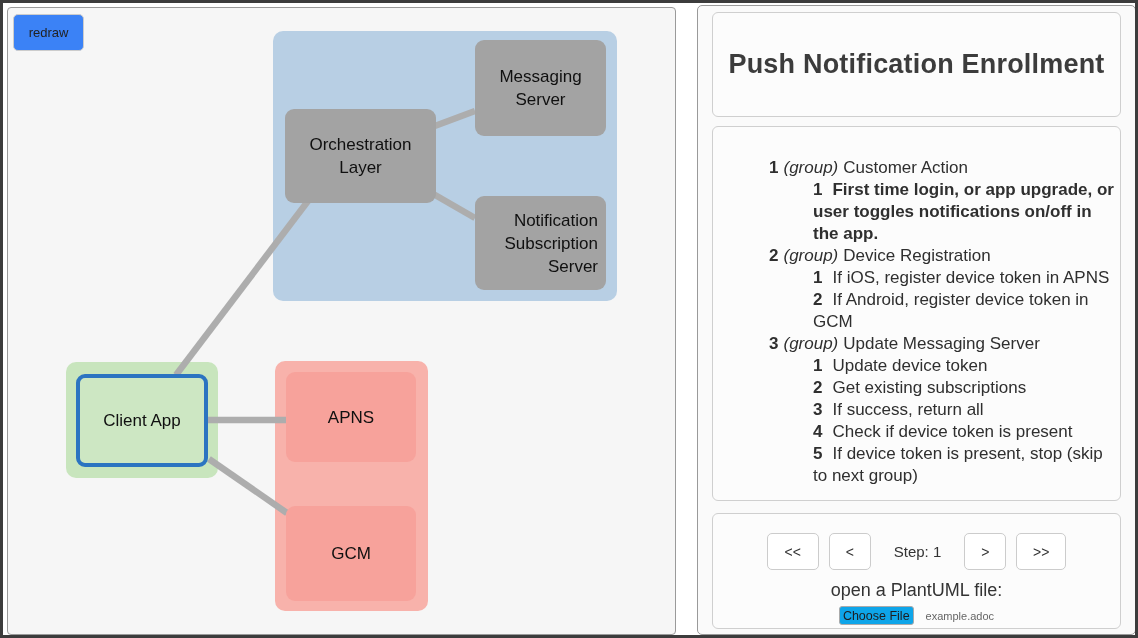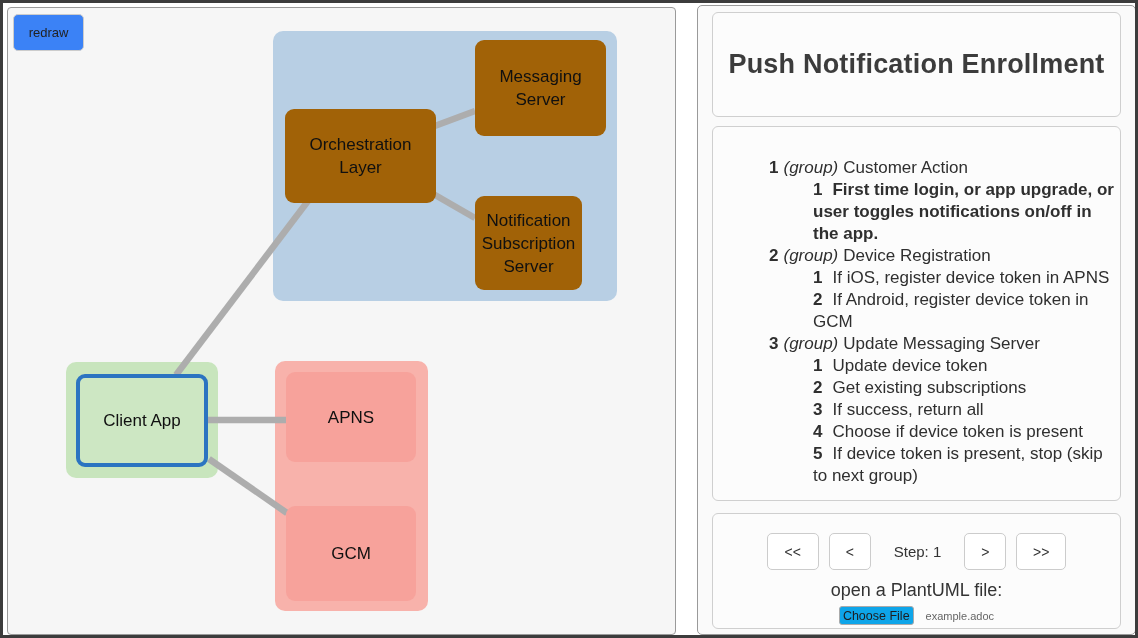--- a/index.html
+++ b/index.html
@@ -12,26 +12,26 @@
   .redraw { position:absolute; left:5px; top:6px; width:71px; height:37px;
             background:#3b82f6; border:1px solid #ccc; border-radius:5px;
             font-family:"Liberation Sans", sans-serif; font-size:13px; color:#222; cursor:pointer; }
   .ctr { position:absolute; border-radius:10px; z-index:1; }
   .ctr.blue  { left:265px; top:23px;  width:344px; height:270px; background:#b8cfe4; }
   .ctr.green { left:58px;  top:354px; width:152px; height:116px; background:#c8e5bd; }
   .ctr.red   { left:267px; top:353px; width:153px; height:250px; background:#f8b2ab; }
   .edges { position:absolute; left:0; top:0; width:669px; height:628px; z-index:2; pointer-events:none; }
   .node { position:absolute; z-index:3; border-radius:9px; display:flex; align-items:center; justify-content:center;
           text-align:center; font-size:17px; line-height:23px; color:#101010; padding:4px 8px; }
-  .node.nblue { background:#a16207; }
+  .node.nblue { background:#a3a3a3; }
   .node.ngreen{ background:#cde7c3; border:4px solid #2b74c1; }
   .node.nred  { background:#f7a29b; }
   #n-messaging   { left:467px; top:32px;  width:131px; height:96px; }
   #n-orchestration{ left:277px; top:101px; width:151px; height:94px; }
-  #n-notification{ left:467px; top:188px; width:107px; height:94px; }
+  #n-notification{ left:467px; top:188px; width:131px; height:94px;text-align:right; }
   #n-client      { left:68px;  top:366px; width:132px; height:93px; }
   #n-apns        { left:278px; top:364px; width:130px; height:90px; }
   #n-gcm         { left:278px; top:498px; width:130px; height:95px; }
 
   
   .sidebar { position:absolute; left:694px; top:2px; width:439px; height:630px;
              border:1px solid #9a9a9a; border-radius:5px; background:#fafafa; }
   .card { position:absolute; left:14px; width:409px; background:#fcfcfc;
           border:1px solid #cfcfcf; border-radius:6px; }
   .card.title-card { top:6px; height:105px; display:flex; align-items:center; justify-content:center; }
@@ -128,21 +128,21 @@
       <div class="step-row">
         <span class="s-num">1</span><span>Update device token</span>
       </div>
       <div class="step-row">
         <span class="s-num">2</span><span>Get existing subscriptions</span>
       </div>
       <div class="step-row">
         <span class="s-num">3</span><span>If success, return all</span>
       </div>
       <div class="step-row">
-        <span class="s-num">4</span><span>Choose if device token is present</span>
+        <span class="s-num">4</span><span>Check if device token is present</span>
       </div>
       <div class="step-row">
         <span class="s-num">5</span><span>If device token is present, stop (skip to next group)</span>
       </div>
     </div>
 
     <div class="card controls-card">
       <div class="nav-row">
         <button class="nav-btn w1">&lt;&lt;</button>
         <button class="nav-btn w2">&lt;</button>

